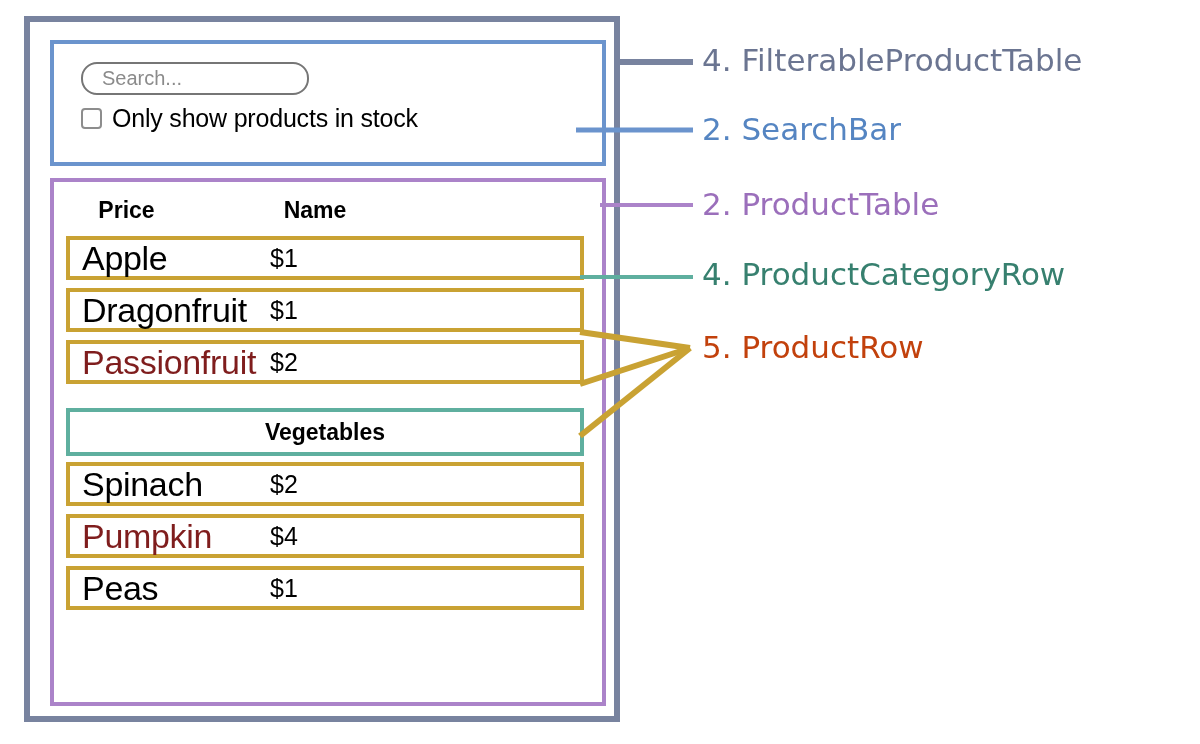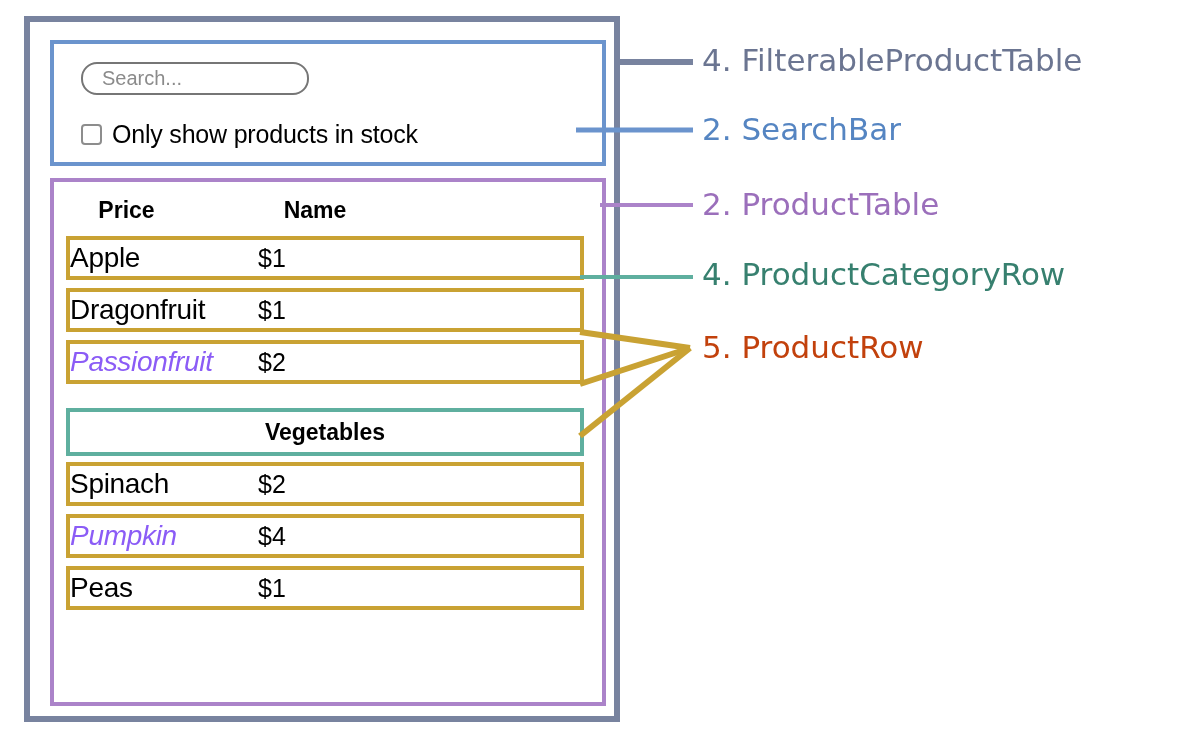--- a/index.html
+++ b/index.html
@@ -56,21 +56,20 @@
   }
   #search-input::placeholder { color: #8b8b8b; opacity: 1; }
 
   #stock-filter-row {
     position: absolute;
     left: 27px;
     top: 62px;
     display: flex;
     align-items: center;
     gap: 10px;
-    margin-top: 16px;
   }
   #stock-checkbox {
     width: 21px;
     height: 21px;
     border: 2px solid #8d8d8d;
     border-radius: 4px;
     box-sizing: border-box;
     background: #ffffff;
     flex: 0 0 auto;
     cursor: pointer;
@@ -140,25 +139,26 @@
     height: 44px;
     border: 4px solid #c9a233;
     box-sizing: border-box;
     background: #ffffff;
     display: flex;
     align-items: center;
     margin-bottom: 8px;
   }
   .product-row .p-name {
     width: 188px;
-    font-size: 28px;
+    margin-left: 12px;
+    font-size: 34px;
     color: #000000;
     letter-spacing: -0.3px;
   }
-  .product-row.out-of-stock .p-name { color: #8b5cf6; font-style: italic; }
+  .product-row.out-of-stock .p-name { color: #7f1d1d; }
   .product-row .p-price {
     font-size: 25px;
     color: #000000;
   }
 
   .group-gap { height: 16px; }
 
   
   #annotations {
     position: absolute;

